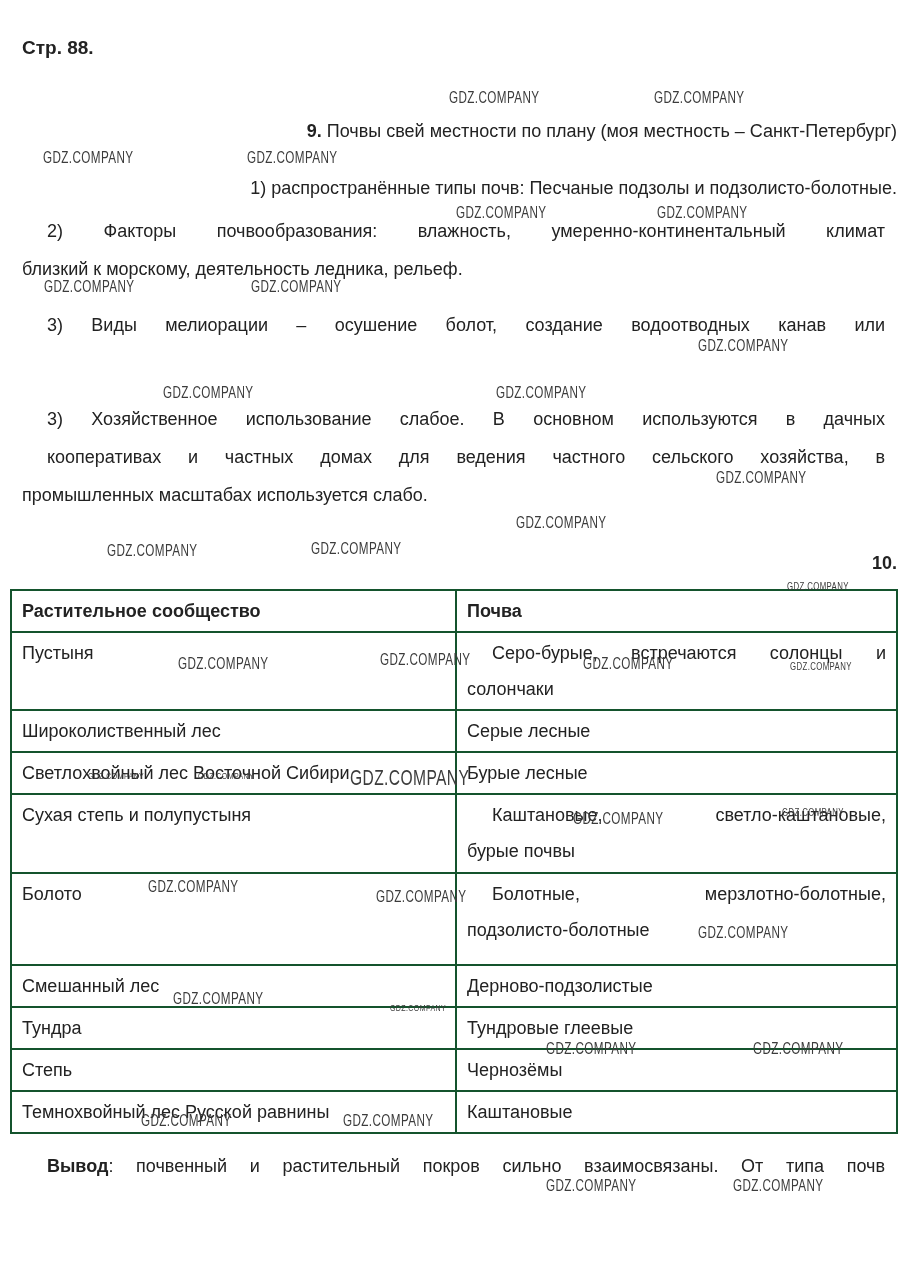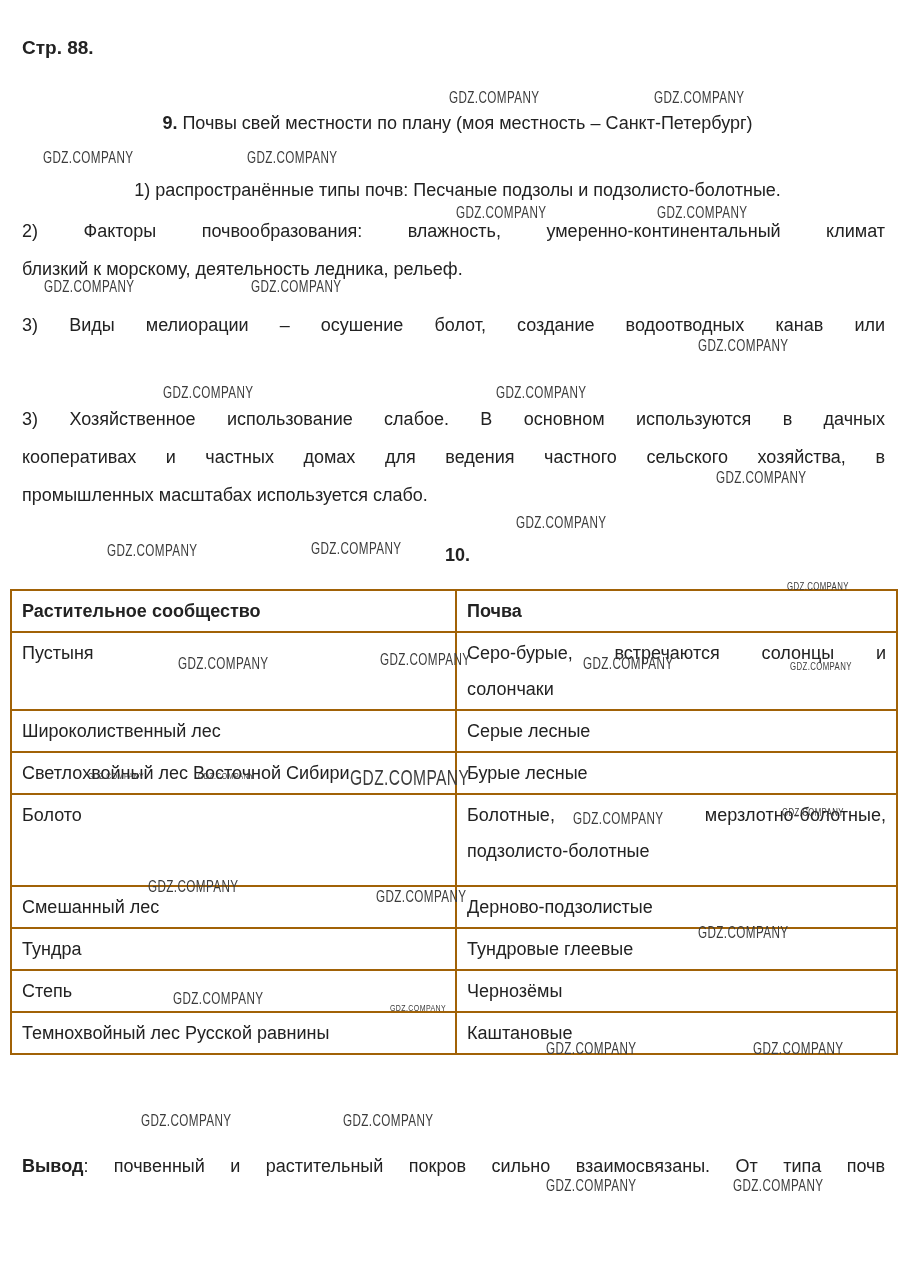--- a/index.html
+++ b/index.html
@@ -15,44 +15,44 @@
   .abs { position: absolute; left: 22px; width: 863px; }
   .h-bold {
     font-size: 19px;
     font-weight: bold;
     line-height: 24px;
     margin: 0;
   }
   .single-line {
     font-size: 18px;
     line-height: 38px;
-    margin: 4px;
-    text-align: center;
+    margin: 12px;
+    text-align: right;
     white-space: nowrap;
   }
   .single-line b { font-weight: bold; }
   .para { font-size: 18px; margin: 0; }
   .para .tline { line-height: 38px; }
   .tline { text-align: left; }
-  .tline.spread { text-align: justify; text-align-last: justify; }
+  .tline.spread { text-align: justify; text-align-last: justify; margin-left: 25px; }
 
   
   table.soil {
     position: absolute;
     left: 10px;
     top: 589px;
     width: 886px;
     border-collapse: collapse;
     table-layout: fixed;
     font-size: 18px;
   }
   table.soil col.c1 { width: 445px; }
   table.soil col.c2 { width: 441px; }
   table.soil th, table.soil td {
-    border: 2px solid #a16207;
+    border: 2px solid #14532d;
     vertical-align: top;
     padding: 2px 10px;
     line-height: 36px;
     font-weight: normal;
     text-align: left;
     overflow: hidden;
   }
   table.soil th { font-weight: bold; }
 
   
@@ -74,21 +74,21 @@
 </style>
 </head>
 <body>
 
 <div class="page">
 
   <h1 class="abs h-bold" style="top:36px">Стр. 88.</h1>
 
   <p class="abs single-line" style="top:100px"><b>9.</b><span> Почвы свей местности по плану (моя местность – Санкт-Петербург)</span></p>
 
-  <p class="abs single-line" style="top:167px">1) распространённые типы почв: Песчаные подзолы и подзолисто-болотные.</p>
+  <p class="abs single-line" style="top:157px">1) распространённые типы почв: Песчаные подзолы и подзолисто-болотные.</p>
 
   <div class="abs para" style="top:212px">
       <div class="tline spread">2) Факторы почвообразования: влажность, умеренно-континентальный климат</div>
       <div class="tline">близкий к морскому, деятельность ледника, рельеф.</div>
     </div>
 
   <div class="abs para" style="top:306px">
       <div class="tline spread">3) Виды мелиорации – осушение болот, создание водоотводных канав или</div>
     </div>
 
@@ -120,20 +120,27 @@
     <tr style="height:40px">
       <td>Широколиственный лес</td>
       <td>
             <div class="tline">Серые лесные</div>
           </td>
     </tr>
     <tr style="height:38px">
       <td>Светлохвойный лес Восточной Сибири</td>
       <td>
             <div class="tline">Бурые лесные</div>
+          </td>
+    </tr>
+    <tr style="height:79px">
+      <td>Сухая степь и полупустыня</td>
+      <td>
+            <div class="tline spread">Каштановые, светло-каштановые,</div>
+            <div class="tline">бурые почвы</div>
           </td>
     </tr>
     <tr style="height:92px">
       <td>Болото</td>
       <td>
             <div class="tline spread">Болотные, мерзлотно-болотные,</div>
             <div class="tline">подзолисто-болотные</div>
           </td>
     </tr>
     <tr style="height:38px">

